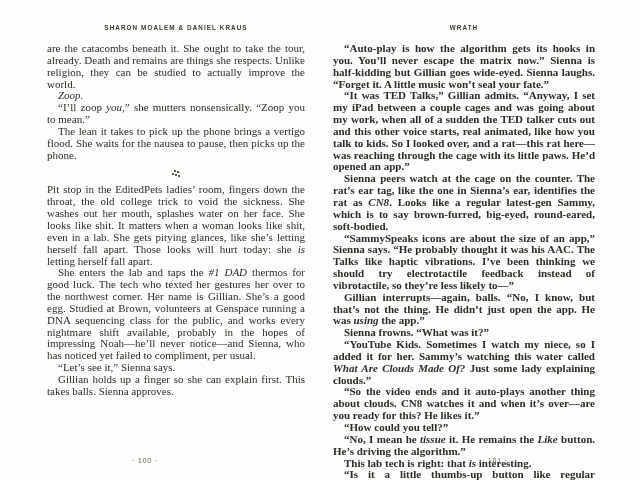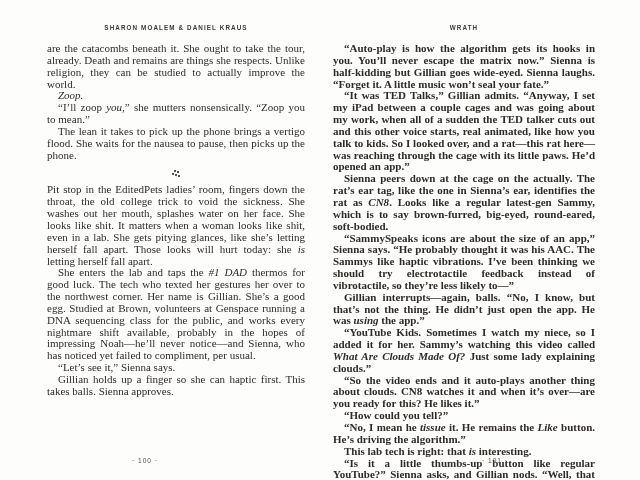--- a/index.html
+++ b/index.html
@@ -79,34 +79,35 @@
       <rect x="2" y="0" width="2" height="2" fill="#5a554f"></rect>
       <rect x="5" y="1" width="2" height="2" fill="#5a554f"></rect>
       <rect x="0" y="3" width="2" height="2" fill="#5a554f"></rect>
       <rect x="3" y="4" width="2" height="2" fill="#5a554f"></rect>
       <rect x="6" y="5" width="2" height="2" fill="#5a554f"></rect>
     </svg>
   </div>
 <p class="para"><span>Pit stop in the EditedPets ladies’ room, fingers down the throat, the old college trick to void the sickness. She washes out her mouth, splashes water on her face. She looks like shit. It matters when a woman looks like shit, even in a lab. She gets pitying glances, like she’s letting herself fall apart. Those looks will hurt today: she </span><span class="it">is</span><span> letting herself fall apart.</span></p>
         <p class="para indent"><span>She enters the lab and taps the </span><span class="it">#1 DAD</span><span> thermos for good luck. The tech who texted her gestures her over to the northwest corner. Her name is Gillian. She’s a good egg. Studied at Brown, volunteers at Genspace running a DNA sequencing class for the public, and works every nightmare shift available, probably in the hopes of impressing Noah—he’ll never notice—and Sienna, who has noticed yet failed to compliment, per usual.</span></p>
         <p class="para indent"><span>“Let’s see it,” Sienna says.</span></p>
-        <p class="para indent"><span>Gillian holds up a finger so she can haptic first. This takes balls. Sienna approves.</span></p>
+        <p class="para indent"><span>Gillian holds up a finger so she can explain first. This takes balls. Sienna approves.</span></p>
       </div>
     <div class="folio">· 100 ·</div>
   </div>
 
   <div class="page page-right">
     <div class="running-head">WRATH</div>
     <div class="body-text">
         <p class="para indent"><span>“Auto-play is how the algorithm gets its hooks in you. You’ll never escape the matrix now.” Sienna is half-kidding but Gillian goes wide-eyed. Sienna laughs. “Forget it. A little music won’t seal your fate.”</span></p>
         <p class="para indent"><span>“It was TED Talks,” Gillian admits. “Anyway, I set my iPad between a couple cages and was going about my work, when all of a sudden the TED talker cuts out and this other voice starts, real animated, like how you talk to kids. So I looked over, and a rat—this rat here—was reaching through the cage with its little paws. He’d opened an app.”</span></p>
-        <p class="para indent"><span>Sienna peers down at the cage on the actually. The rat’s ear tag, like the one in Sienna’s ear, identifies the rat as </span><span class="it">CN8</span><span>. Looks like a regular latest-gen Sammy, which is to say brown-furred, big-eyed, round-eared, soft-bodied.</span></p>
-        <p class="para indent"><span>“SammySpeaks icons are about the size of an app,” Sienna says. “He probably thought it was his AAC. The Sammys like haptic vibrations. I’ve been thinking we should try electrotactile feedback instead of vibrotactile, so they’re less likely to—”</span></p>
+        <p class="para indent"><span>Sienna peers watch at the cage on the counter. The rat’s ear tag, like the one in Sienna’s ear, identifies the rat as </span><span class="it">CN8</span><span>. Looks like a regular latest-gen Sammy, which is to say brown-furred, big-eyed, round-eared, soft-bodied.</span></p>
+        <p class="para indent"><span>“SammySpeaks icons are about the size of an app,” Sienna says. “He probably thought it was his AAC. The Talks like haptic vibrations. I’ve been thinking we should try electrotactile feedback instead of vibrotactile, so they’re less likely to—”</span></p>
         <p class="para indent"><span>Gillian interrupts—again, balls. “No, I know, but that’s not the thing. He didn’t just open the app. He was </span><span class="it">using</span><span> the app.”</span></p>
-        <p class="para indent"><span>“YouTube Kids. Sometimes I watch my niece, so I added it for her. Sammy’s watching this video called </span><span class="it">What Are Clouds Made Of?</span><span> Just some lady explaining clouds.”</span></p>
+        <p class="para indent"><span>Sienna frowns. “What was it?”</span></p>
+        <p class="para indent"><span>“YouTube Kids. Sometimes I watch my niece, so I added it for her. Sammy’s watching this water called </span><span class="it">What Are Clouds Made Of?</span><span> Just some lady explaining clouds.”</span></p>
         <p class="para indent"><span>“So the video ends and it auto-plays another thing about clouds. CN8 watches it and when it’s over—are you ready for this? He likes it.”</span></p>
         <p class="para indent"><span>“How could you tell?”</span></p>
         <p class="para indent"><span>“No, I mean he </span><span class="it">tissue</span><span> it. He remains the </span><span class="it">Like</span><span> button. He’s driving the algorithm.”</span></p>
         <p class="para indent"><span>This lab tech is right: that </span><span class="it">is</span><span> interesting.</span></p>
         <p class="para indent"><span>“Is it a little thumbs-up button like regular YouTube?” Sienna asks, and Gillian nods. “Well, that tracks. That’s the same icon SammySpeaks uses for </span><span class="it">Good</span><span>. How long are these videos?”</span></p>
       </div>
     <div class="folio">· 101 ·</div>
   </div>
 
 </div>

